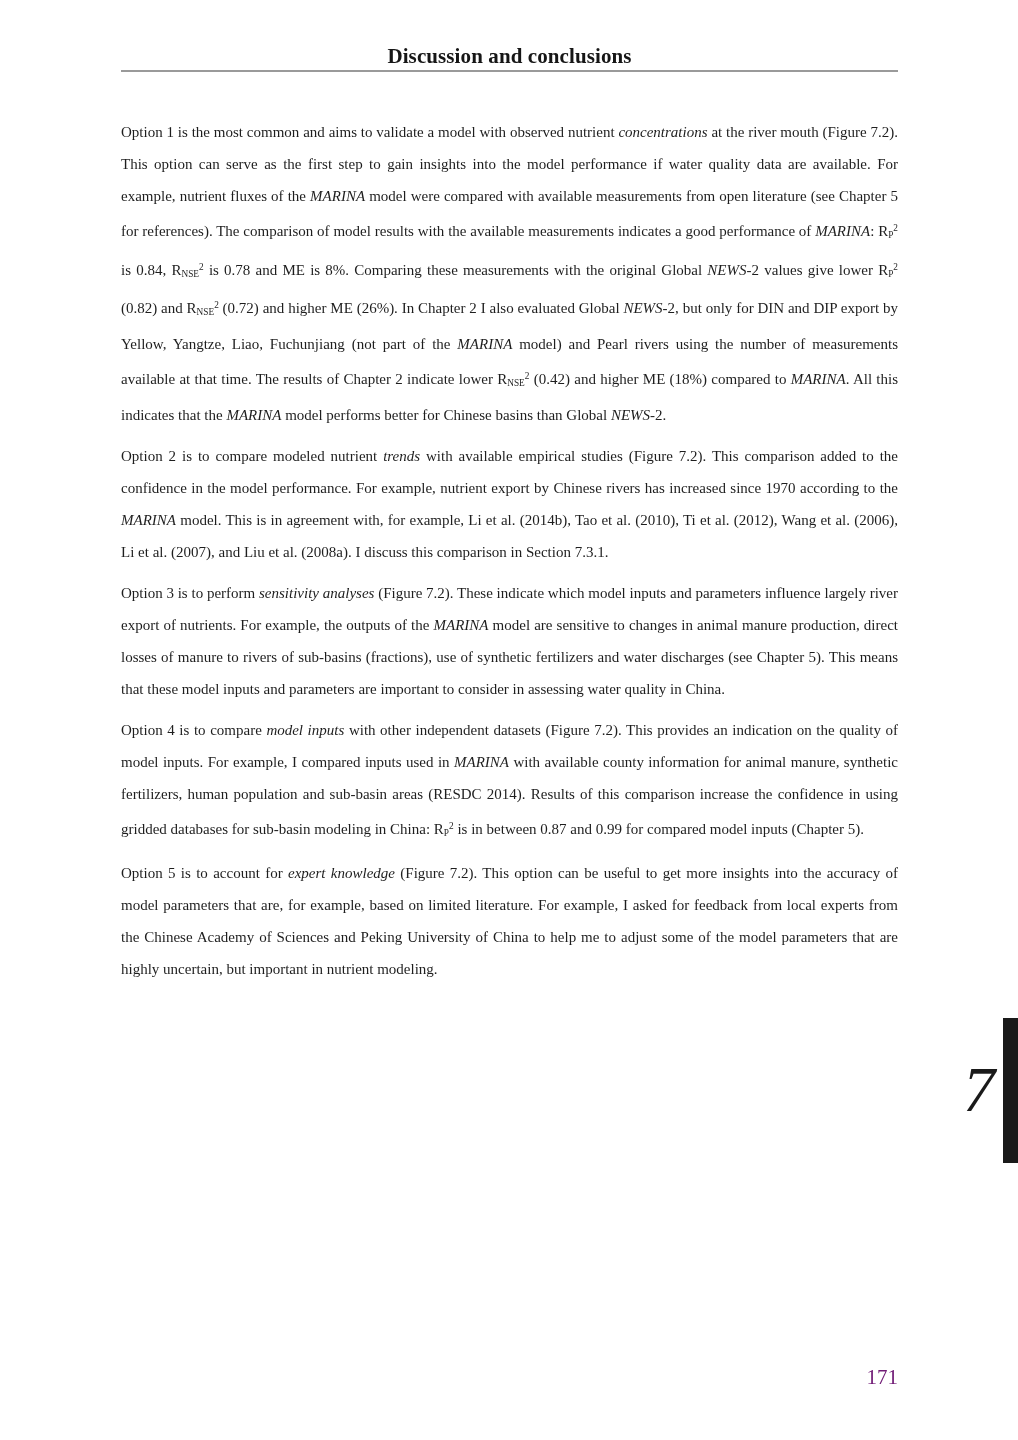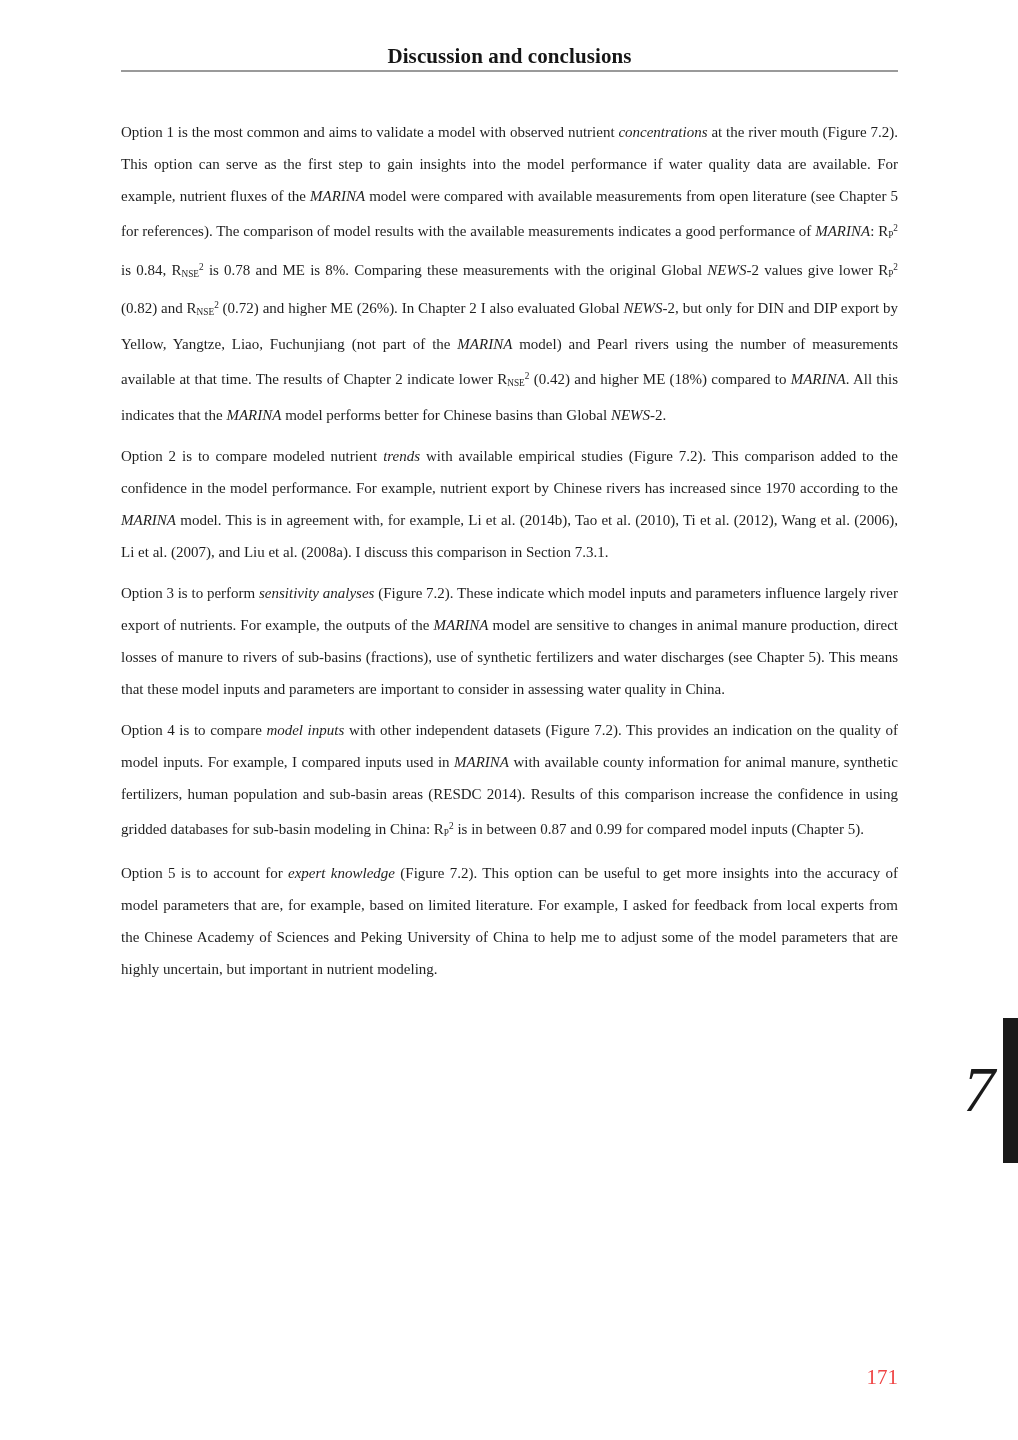--- a/index.html
+++ b/index.html
@@ -42,21 +42,21 @@
     color:#1a1a1a; text-align:center;
   }
   .chapter-bar {
     position:absolute; top:1018px; right:0; width:15px; height:145px;
     background:#1a1a1a;
   }
 
   .page-number {
     position:absolute; top:1365px; left:121px; width:777px;
     text-align:right;
-    font-size:21px; color:#ef4444;
+    font-size:21px; color:#701a75;
   }
 </style>
 </head>
 <body>
 
 <div class="page">
 
   <div class="running-header">Discussion and conclusions</div>
 
   <div class="header-rule"></div>

